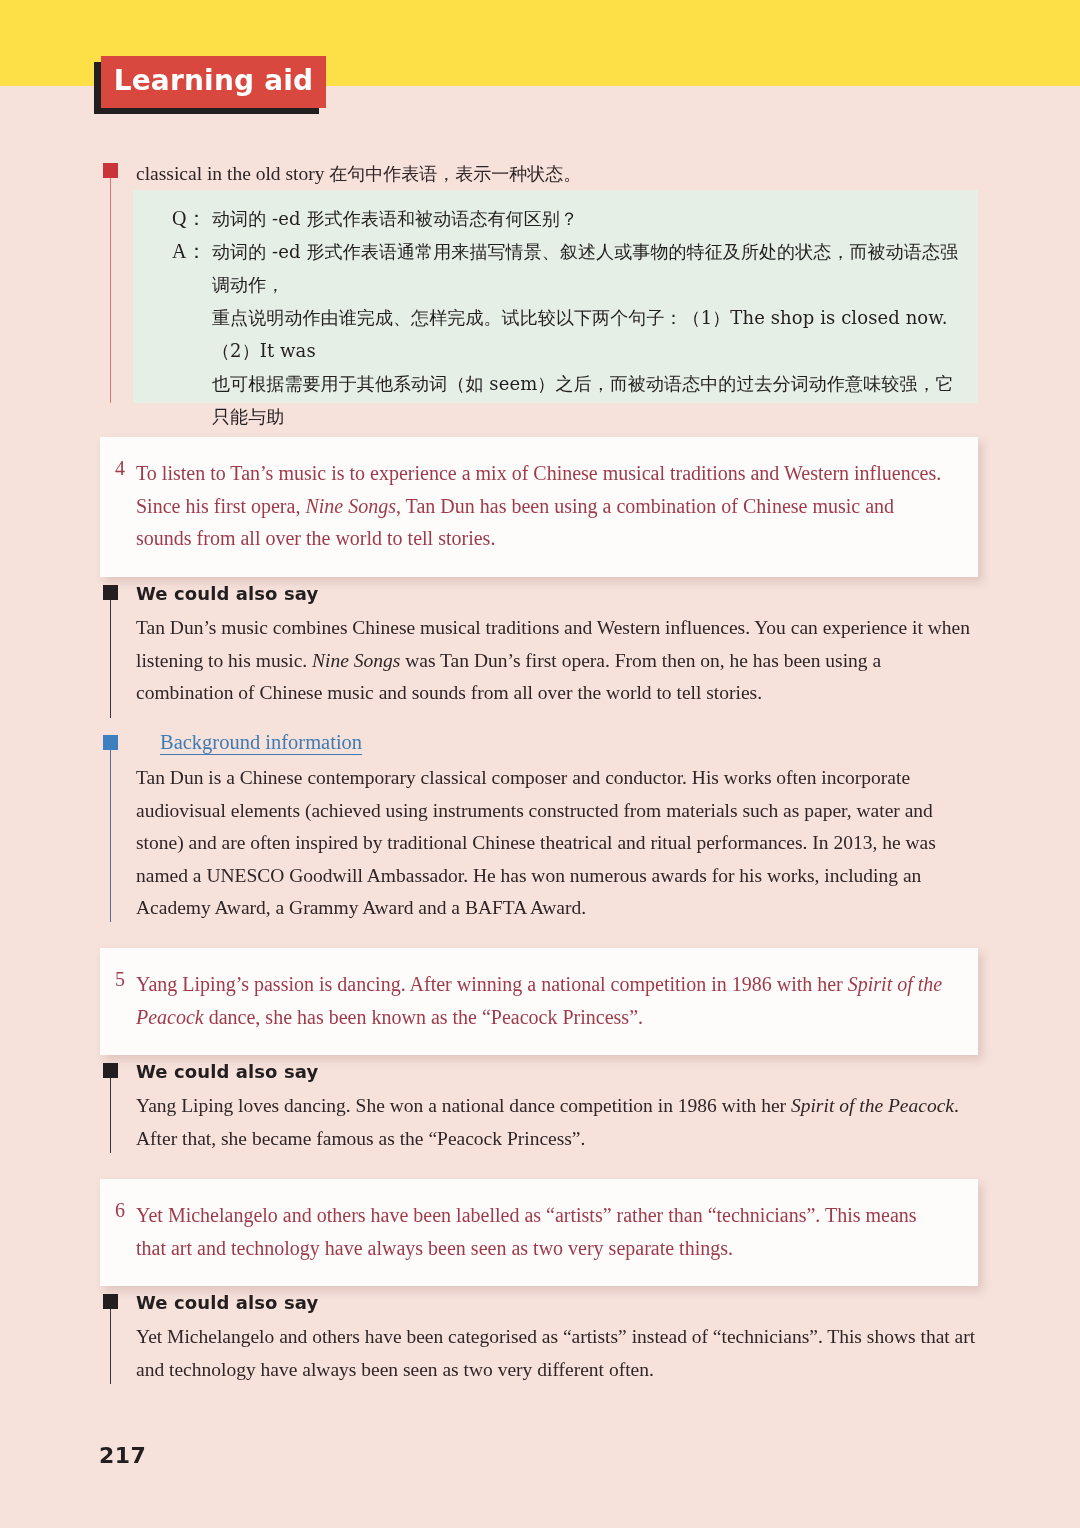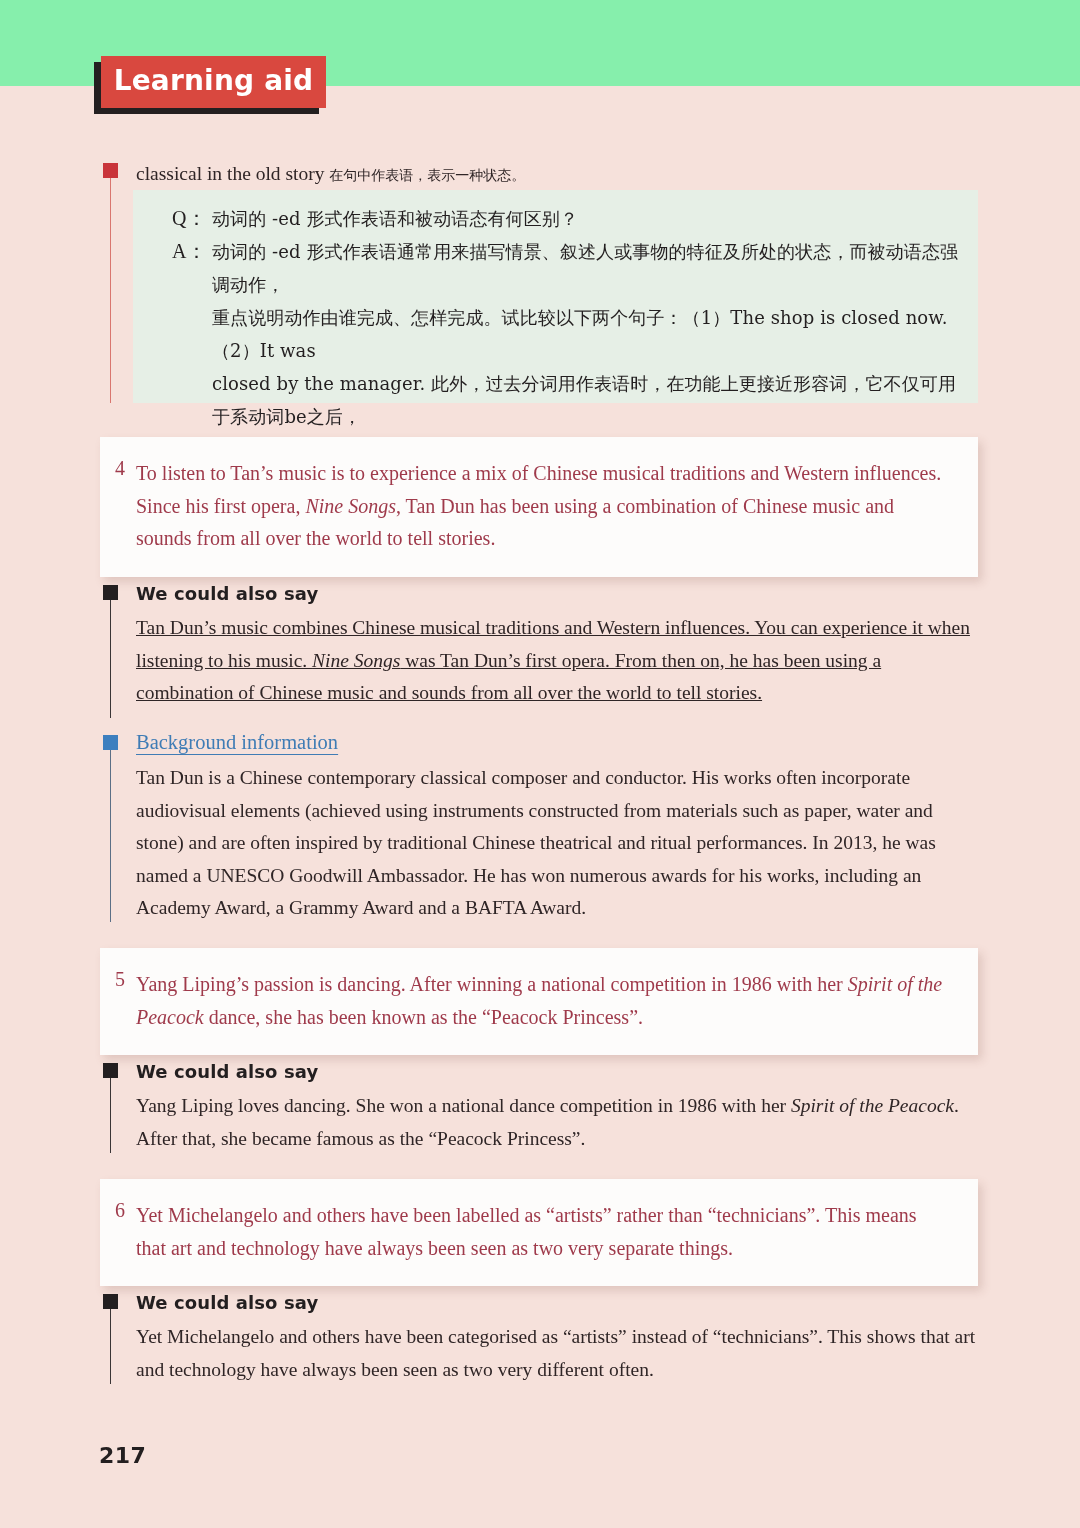--- a/index.html
+++ b/index.html
@@ -13,21 +13,21 @@
     font-family: "Liberation Serif", serif;
     overflow: hidden;
     position: relative;
   }
   .page {
     position: absolute;
     left: 0;
     top: 0;
     width: 1080px;
     height: 1528px;
-    background: #86efac;
+    background: #fde047;
   }
   .page-bg {
     position: absolute;
     left: 0;
     top: 86px;
     width: 1080px;
     height: 1442px;
     background: #f6e1db;
   }
 
@@ -96,21 +96,21 @@
     left: 136px;
     width: 845px;
     font-family: "Liberation Serif", serif;
     font-size: 19.5px;
     line-height: 32.5px;
     color: #2f2526;
     text-align: left;
   }
   .body-text .cn {
     font-family: "DejaVu Serif", "Liberation Serif", serif;
-    font-size: 14px;
+    font-size: 18px;
   }
   .heading-label {
     position: absolute;
     left: 136px;
     font-family: "DejaVu Sans", sans-serif;
     font-weight: bold;
     font-size: 18px;
     color: #231f20;
     letter-spacing: 0.1px;
     text-align: center;
@@ -219,45 +219,44 @@
   <div class="qa-box">
     <div class="qa-row" style="top:12px;">
       <div class="qa-key">Q：</div>
       <div class="qa-val">动词的 -ed 形式作表语和被动语态有何区别？</div>
     </div>
     <div class="qa-row" style="top:45px;">
       <div class="qa-key">A：</div>
       <div class="qa-val">
         <div>动词的 -ed 形式作表语通常用来描写情景、叙述人或事物的特征及所处的状态，而被动语态强调动作，</div>
         <div>重点说明动作由谁完成、怎样完成。试比较以下两个句子：（1）The shop is closed now.（2）It was</div>
-        <div>closed by the manager. 此外，过去分词用作表语时，在功能上更接近形容词，它不仅可用于系动词be之后，</div>
         <div>也可根据需要用于其他系动词（如 seem）之后，而被动语态中的过去分词动作意味较强，它只能与助</div>
         <div>动词 be（有时可能是 get）构成被动结构，不宜用于其他动词之后。</div>
       </div>
     </div>
   </div>
 
   <div class="ex-card" style="top:437px;">
     <div class="ex-inner">
       <span class="ex-num">4</span>
       <div class="ex-text">To listen to Tan’s music is to experience a mix of Chinese musical traditions and Western influences. Since his first opera, <i>Nine Songs</i>, Tan Dun has been using a combination of Chinese music and sounds from all over the world to tell stories.</div>
     </div>
   </div>
 
   <div class="bullet-block">
     <div class="bullet-sq black" style="top:585px;"></div>
     <div class="bullet-rule black" style="top:600px; height:118px;"></div>
     <div class="heading-label" style="top:583px;">We could also say</div>
-    <div class="body-text" style="top:612px;text-decoration:underline;">Tan Dun’s music combines Chinese musical traditions and Western influences. You can experience it when listening to his music. <i>Nine Songs</i> was Tan Dun’s first opera. From then on, he has been using a combination of Chinese music and sounds from all over the world to tell stories.</div>
+    <div class="body-text" style="top:612px;">Tan Dun’s music combines Chinese musical traditions and Western influences. You can experience it when listening to his music. <i>Nine Songs</i> was Tan Dun’s first opera. From then on, he has been using a combination of Chinese music and sounds from all over the world to tell stories.</div>
   </div>
 
   <div class="bullet-block">
     <div class="bullet-sq blue" style="top:735px;"></div>
     <div class="bullet-rule blue" style="top:750px; height:172px;"></div>
-    <div class="heading-link" style="top:731px;">Background information</div>
+    <div class="heading-link" style="top:731px;margin-left:24px;">Background information</div>
     <div class="body-text" style="top:762px;">Tan Dun is a Chinese contemporary classical composer and conductor. His works often incorporate audiovisual elements (achieved using instruments constructed from materials such as paper, water and stone) and are often inspired by traditional Chinese theatrical and ritual performances. In 2013, he was named a UNESCO Goodwill Ambassador. He has won numerous awards for his works, including an Academy Award, a Grammy Award and a BAFTA Award.</div>
   </div>
 
   <div class="ex-card" style="top:948px;">
     <div class="ex-inner">
       <span class="ex-num">5</span>
       <div class="ex-text">Yang Liping’s passion is dancing. After winning a national competition in 1986 with her <i>Spirit of the Peacock</i> dance, she has been known as the “Peacock Princess”.</div>
     </div>
   </div>
 

